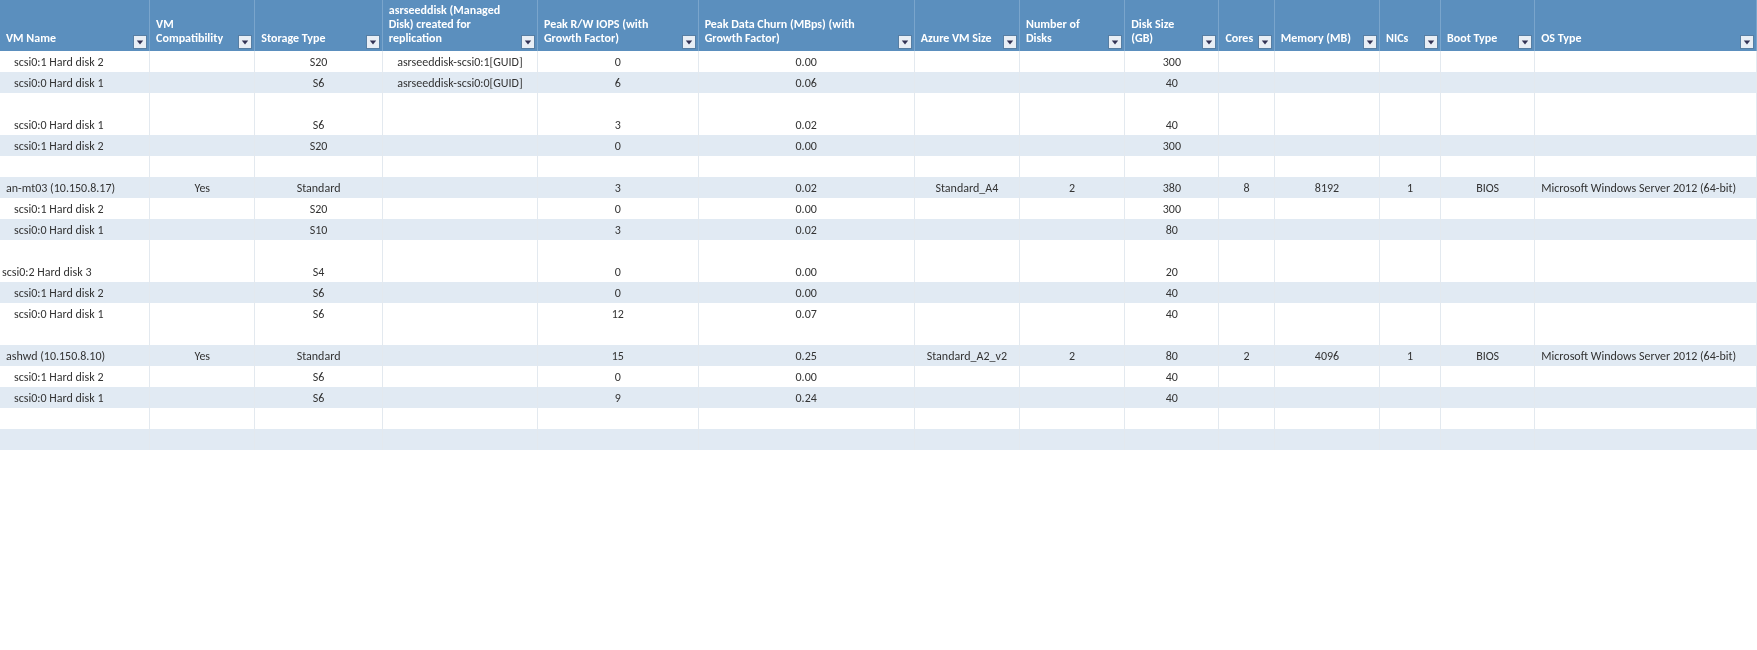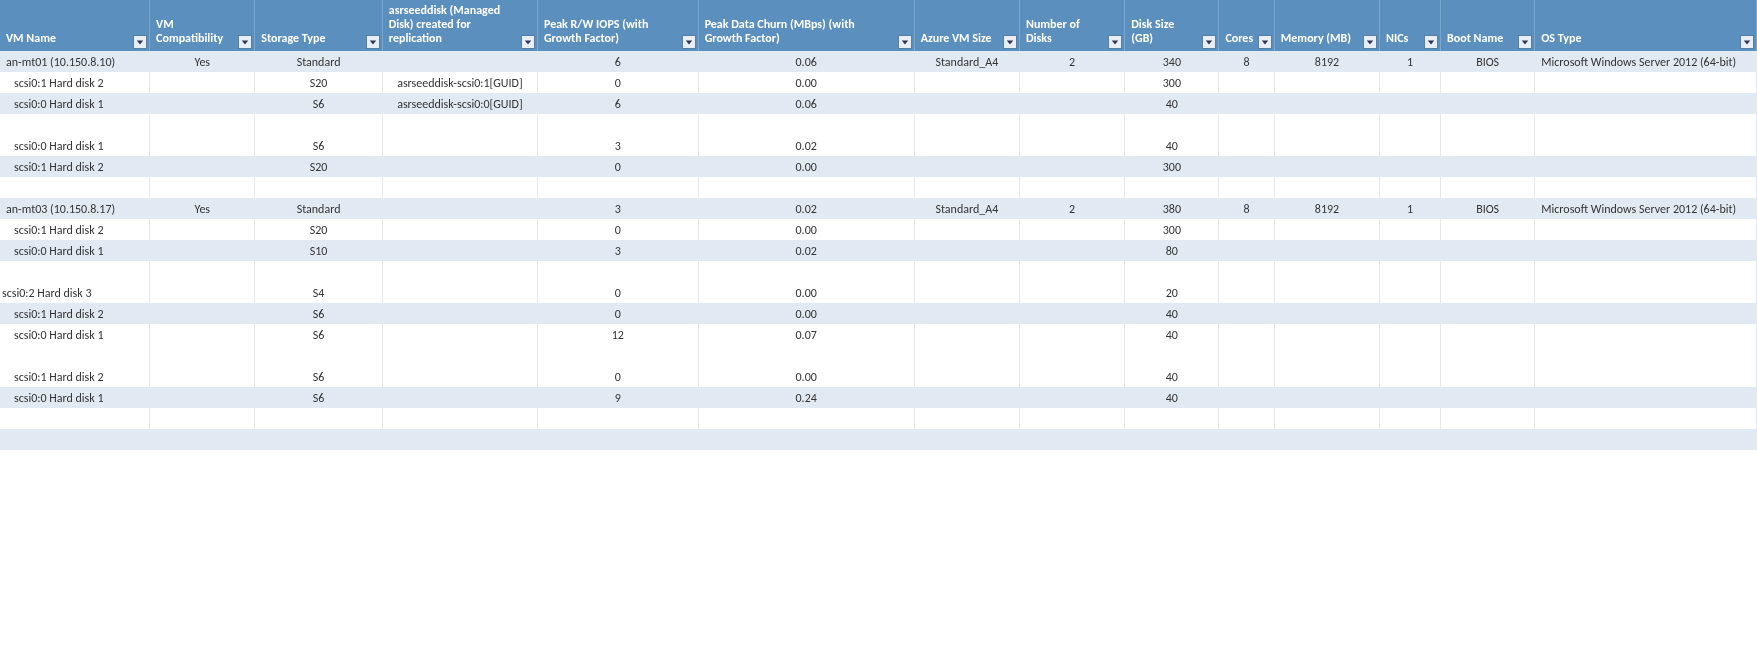--- a/index.html
+++ b/index.html
@@ -188,54 +188,38 @@
         </th>
         <th>
           <span class="hdr-text">NICs</span>
           <span class="filter-btn">
             <svg viewBox="0 0 10 10">
               <polygon points="1,3 9,3 5,8" fill="#335"></polygon>
             </svg>
           </span>
         </th>
         <th>
-          <span class="hdr-text">Boot Name</span>
+          <span class="hdr-text">Boot Type</span>
           <span class="filter-btn">
             <svg viewBox="0 0 10 10">
               <polygon points="1,3 9,3 5,8" fill="#335"></polygon>
             </svg>
           </span>
         </th>
         <th>
           <span class="hdr-text">OS Type</span>
           <span class="filter-btn">
             <svg viewBox="0 0 10 10">
               <polygon points="1,3 9,3 5,8" fill="#335"></polygon>
             </svg>
           </span>
         </th>
       </tr>
   </thead>
   <tbody id="body">
-      <tr class="even">
-        <td class="l">an-mt01 (10.150.8.10)</td>
-        <td class="c">Yes</td>
-        <td class="c">Standard</td>
-        <td class="c">&nbsp;</td>
-        <td class="c">6</td>
-        <td class="c">0.06</td>
-        <td class="c">Standard_A4</td>
-        <td class="c">2</td>
-        <td class="c">340</td>
-        <td class="c">8</td>
-        <td class="c">8192</td>
-        <td class="c">1</td>
-        <td class="c">BIOS</td>
-        <td class="l">Microsoft Windows Server 2012 (64-bit)</td>
-      </tr>
       <tr class="odd">
         <td class="l" style="padding-left: 14px;">scsi0:1 Hard disk 2</td>
         <td class="c">&nbsp;</td>
         <td class="c">S20</td>
         <td class="c">asrseeddisk-scsi0:1[GUID]</td>
         <td class="c">0</td>
         <td class="c">0.00</td>
         <td class="c">&nbsp;</td>
         <td class="c">&nbsp;</td>
         <td class="c">300</td>
@@ -446,20 +430,36 @@
         <td></td>
         <td></td>
         <td></td>
         <td></td>
         <td></td>
         <td></td>
         <td></td>
         <td></td>
         <td></td>
       </tr>
+      <tr class="even">
+        <td class="l">ashwd (10.150.8.10)</td>
+        <td class="c">Yes</td>
+        <td class="c">Standard</td>
+        <td class="c">&nbsp;</td>
+        <td class="c">15</td>
+        <td class="c">0.25</td>
+        <td class="c">Standard_A2_v2</td>
+        <td class="c">2</td>
+        <td class="c">80</td>
+        <td class="c">2</td>
+        <td class="c">4096</td>
+        <td class="c">1</td>
+        <td class="c">BIOS</td>
+        <td class="l">Microsoft Windows Server 2012 (64-bit)</td>
+      </tr>
       <tr class="odd">
         <td class="l" style="padding-left: 14px;">scsi0:1 Hard disk 2</td>
         <td class="c">&nbsp;</td>
         <td class="c">S6</td>
         <td class="c">&nbsp;</td>
         <td class="c">0</td>
         <td class="c">0.00</td>
         <td class="c">&nbsp;</td>
         <td class="c">&nbsp;</td>
         <td class="c">40</td>

